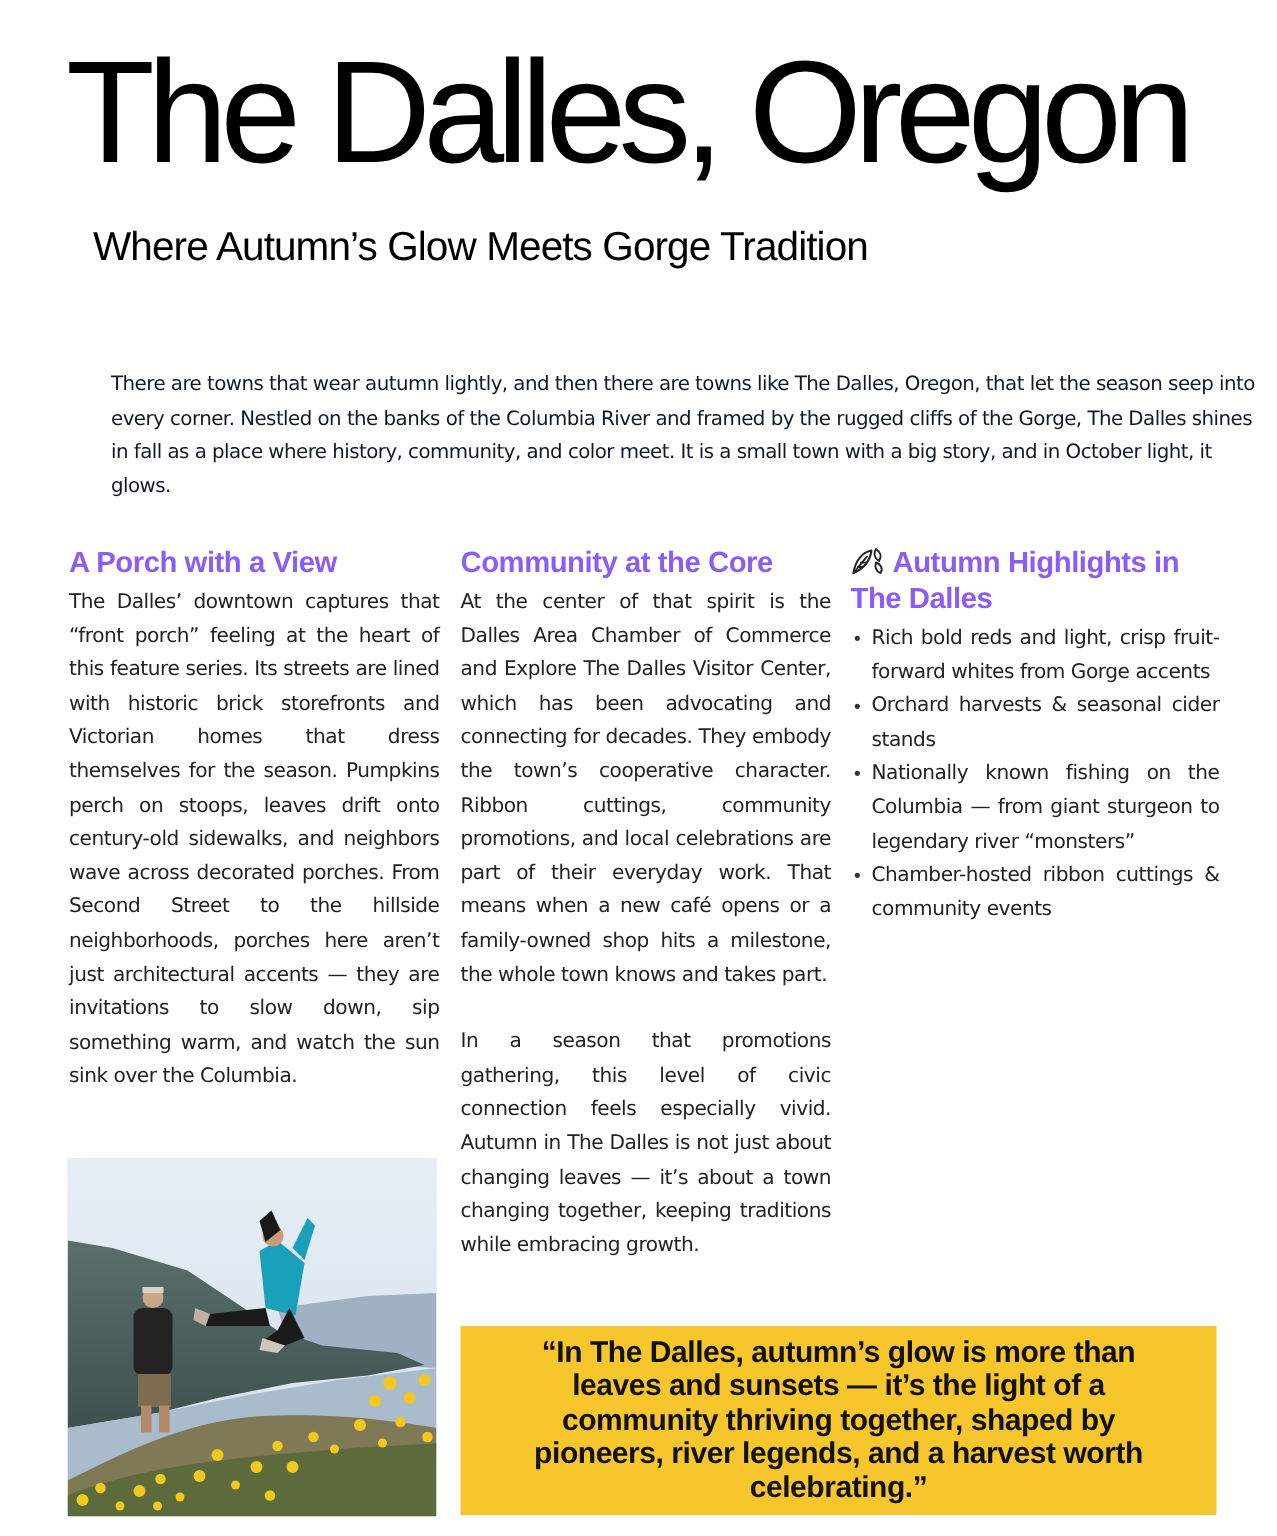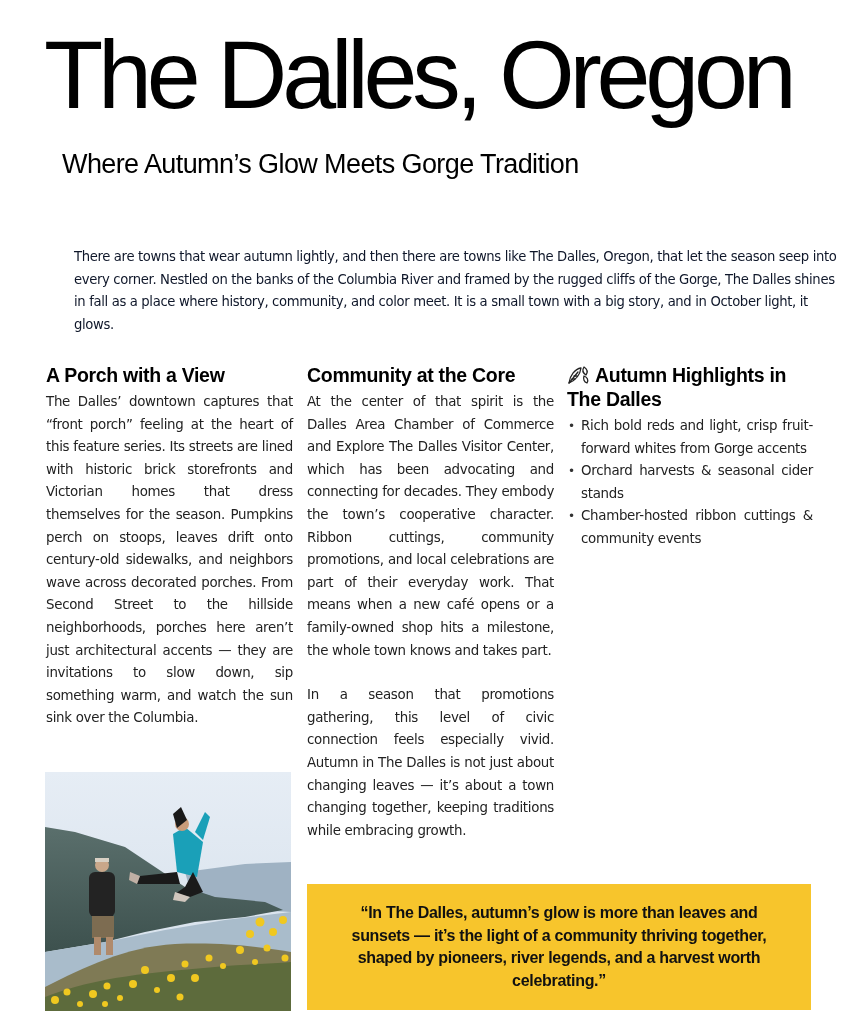--- a/index.html
+++ b/index.html
@@ -27,21 +27,21 @@
     }
 
     .col { position: absolute; top: 363px; width: 247px; }
     .col1 { left: 46px; }
     .col2 { left: 307px; }
     .col3 { left: 567px; width: 246px; }
 
     .col h2 {
       font-family: "Liberation Sans", sans-serif;
       font-weight: 700; font-size: 19.5px; line-height: 24px;
-      color: #000000; letter-spacing: -0.3px; margin-bottom: 4px;
+      color: #8b5cf6; letter-spacing: -0.3px; margin-bottom: 4px;
     }
     .col p {
       font-family: "DejaVu Sans", sans-serif;
       font-size: 13.4px; line-height: 22.6px; color: #222;
       text-align: justify; letter-spacing: -0.3px;
     }
     .col p + p { margin-top: 22px; }
 
     .col3 h2 { display: block; }
     .col3 .leaf-icon { display: inline-block; width: 24px; height: 20px; vertical-align: -3px; margin-right: 4px; }
@@ -63,21 +63,21 @@
     }
 
     .quote-box {
       position: absolute; left: 307px; top: 884px; width: 504px; height: 126px;
       background: #f7c52c;
       display: flex; align-items: center; justify-content: center;
       padding: 0 24px;
     }
     .quote-box p {
       font-family: "Liberation Sans", sans-serif;
-      font-weight: 700; font-size: 16px; line-height: 22.5px;
+      font-weight: 700; font-size: 20px; line-height: 22.5px;
       color: #111; text-align: center; letter-spacing: -0.3px;
     }
   </style>
 </head>
 <body>
 
 <h1 class="title">The Dalles, Oregon</h1>
 <h2 class="subtitle">Where Autumn’s Glow Meets Gorge Tradition</h2>
 
 <p class="intro">There are towns that wear autumn lightly, and then there are towns like The Dalles, Oregon, that let the season seep into every corner. Nestled on the banks of the Columbia River and framed by the rugged cliffs of the Gorge, The Dalles shines in fall as a place where history, community, and color meet. It is a small town with a big story, and in October light, it glows.</p>
@@ -97,20 +97,21 @@
   <h2><span class="leaf-icon"><svg viewBox="0 0 24 20" width="24" height="20" fill="none" stroke="#222" stroke-width="1.3" stroke-linejoin="round" stroke-linecap="round">
       <path d="M2 18 C3 10 8 4 14 3 C13 10 9 15 2 18 Z"></path>
       <path d="M2 18 L11 7"></path>
       <path d="M5 14 L8 14 M7 11 L10 11"></path>
       <path d="M17 2 C20 4 21 7 19 10 C16 8 15 5 17 2 Z"></path>
       <path d="M17 11 C20 12 22 15 20 18 C17 17 16 14 17 11 Z"></path>
     </svg></span><span>Autumn Highlights in The Dalles</span></h2>
   <ul class="bullets">
     <li>Rich bold reds and light, crisp fruit-forward whites from Gorge accents</li>
     <li>Orchard harvests &amp; seasonal cider stands</li>
+    <li>Nationally known fishing on the Columbia — from giant sturgeon to legendary river “monsters”</li>
     <li>Chamber-hosted ribbon cuttings &amp; community events</li>
   </ul>
 </section>
 
 <div class="photo" title="Person jumping mid-air above a hillside of yellow wildflowers overlooking the Columbia River Gorge while another person stands nearby">
   <svg viewBox="0 0 246 239" width="246" height="239" preserveAspectRatio="none">
     <defs>
       <linearGradient id="sky" x1="0" y1="0" x2="0" y2="1">
         <stop offset="0" stop-color="#e6edf5"></stop>
         <stop offset="1" stop-color="#d4dfea"></stop>

